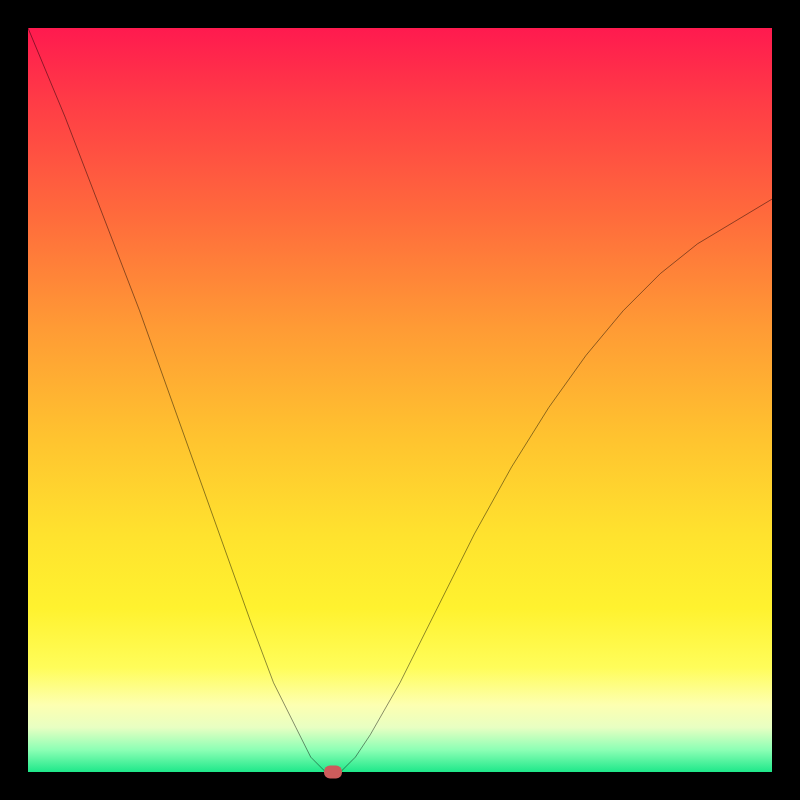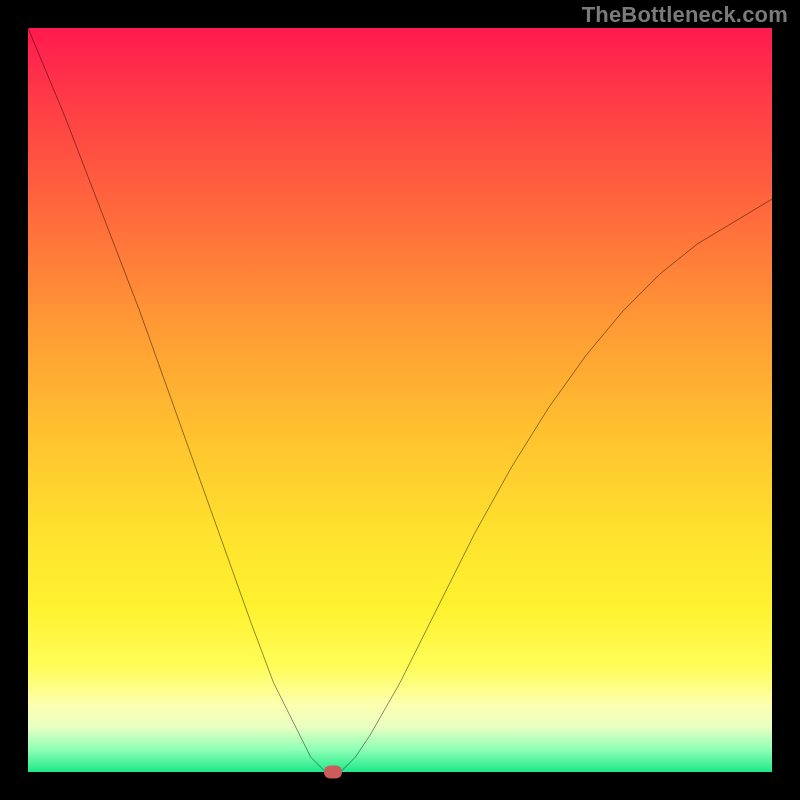--- a/index.html
+++ b/index.html
@@ -65,21 +65,20 @@
     background: #cc5b5b;
     z-index: 3;
     transform: translate(-50%, -50%);
   }
 </style>
 </head>
 <body>
 
 <div class="frame">
 
-  <div class="watermark">TheBottleneck.com</div>
 
   <div class="plot-area">
 
     <svg class="curve" viewBox="0 0 100 100" preserveAspectRatio="none">
       <path fill="none" stroke="#000" stroke-width="0.45" vector-effect="non-scaling-stroke" d="M0.00 0.00 L5.00 12.00 L10.00 25.00 L15.00 38.00 L20.00 52.00 L25.00 66.00 L30.00 80.00 L33.00 88.00 L36.00 94.00 L38.00 98.00 L40.00 100.00 L42.00 100.00 L44.00 98.00 L46.00 95.00 L50.00 88.00 L55.00 78.00 L60.00 68.00 L65.00 59.00 L70.00 51.00 L75.00 44.00 L80.00 38.00 L85.00 33.00 L90.00 29.00 L95.00 26.00 L100.00 23.00"></path>
     </svg>
 
     <div class="marker" style="left:305.0px; top:744.0px;"></div>
   </div>
 

